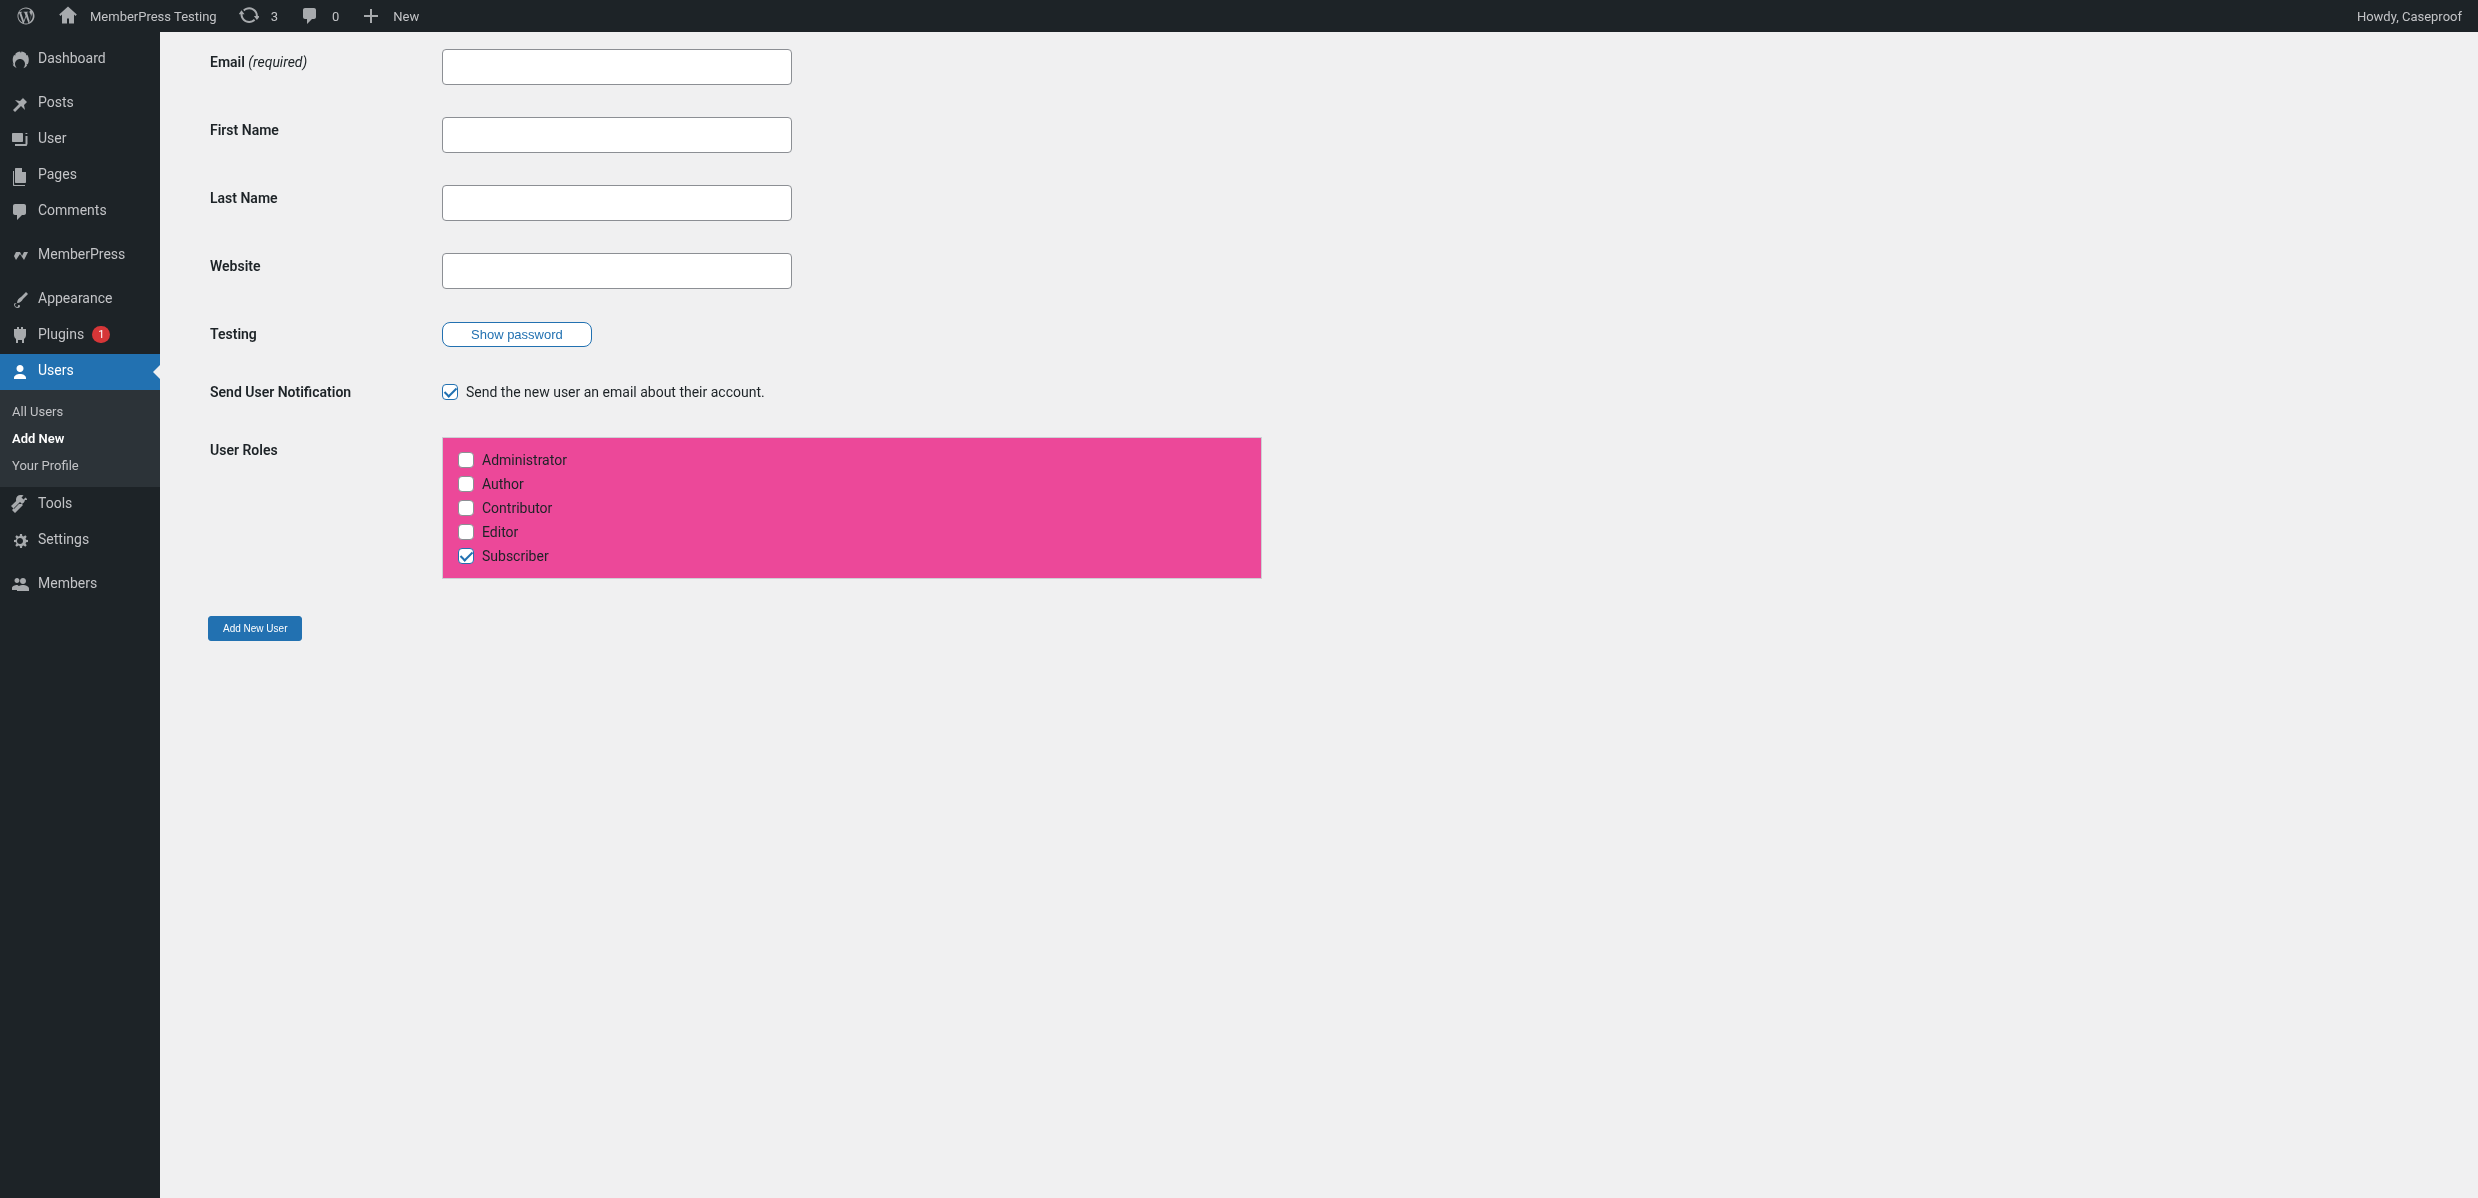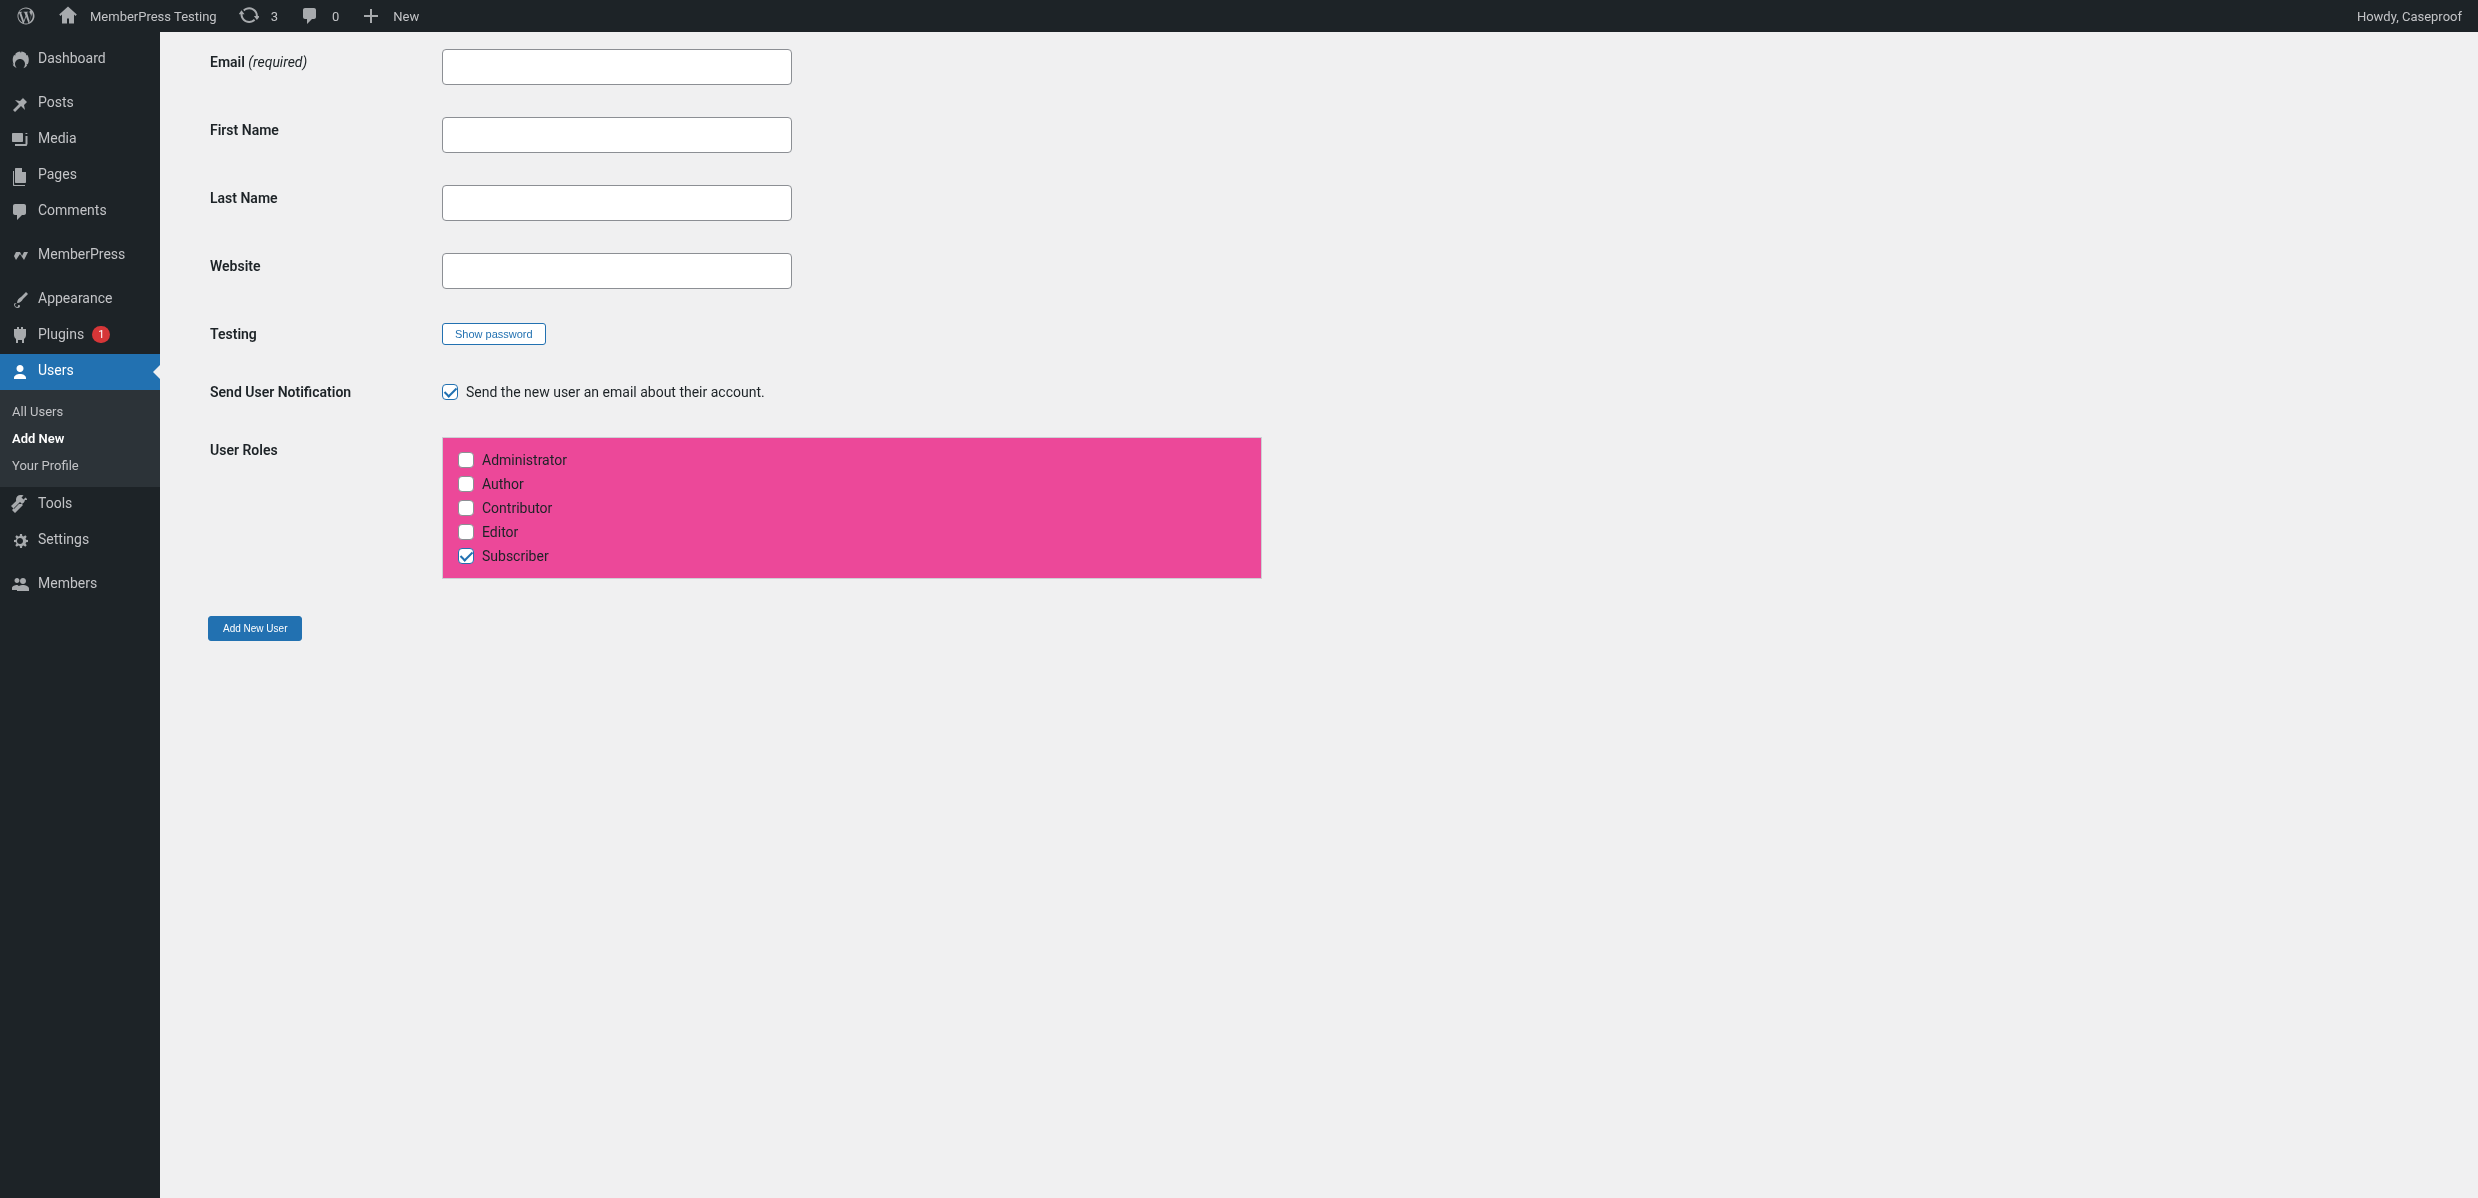--- a/index.html
+++ b/index.html
@@ -147,23 +147,23 @@
   padding: 3px 8px;
   font-size: 14px;
   line-height: 2;
   width: 350px;
   box-shadow: 0 0 0 transparent;
 }
 .button-secondary {
   background: #fff;
   border: 1px solid #2271b1;
   color: #2271b1;
-  padding: 4px 12px;
-  border-radius: 3px;
-  font-size: 11px;
+  padding: 4px 28px;
+  border-radius: 8px;
+  font-size: 13px;
   cursor: pointer;
 }
 .checkbox-label {
   display: flex;
   align-items: center;
   gap: 8px;
   font-size: 14px;
 }
 .checkbox {
   width: 16px;
@@ -274,21 +274,21 @@
           </svg>
         </span>
       <span>Posts</span>
     </div>
     <div class="sidebar-item">
       <span class="sidebar-icon">
           <svg viewBox="0 0 20 20">
             <path d="M13 11V4c0-.6-.4-1-1-1H3c-.6 0-1 .4-1 1v7c0 .6.4 1 1 1h9c.6 0 1-.4 1-1zm-7.5-1L7 8l1.5 2h2L8 6 5.5 10h0zm12 4V6h-2v8H5v2h11c.6 0 1-.4 1-1zm-2-12v2h2V4c0-.6-.4-1-1-1h-1z"></path>
           </svg>
         </span>
-      <span>Media</span>
+      <span>User</span>
     </div>
     <div class="sidebar-item">
       <span class="sidebar-icon">
           <svg viewBox="0 0 20 20">
             <path d="M6 2h6l4 4v10c0 .6-.4 1-1 1H6c-.6 0-1-.4-1-1V3c0-.6.4-1 1-1zm6 0v4h4l-4-4zM4 5v13c0 .6.4 1 1 1h10v1H4c-.6 0-1-.4-1-1V5h1z"></path>
           </svg>
         </span>
       <span>Pages</span>
     </div>
     <div class="sidebar-item">

